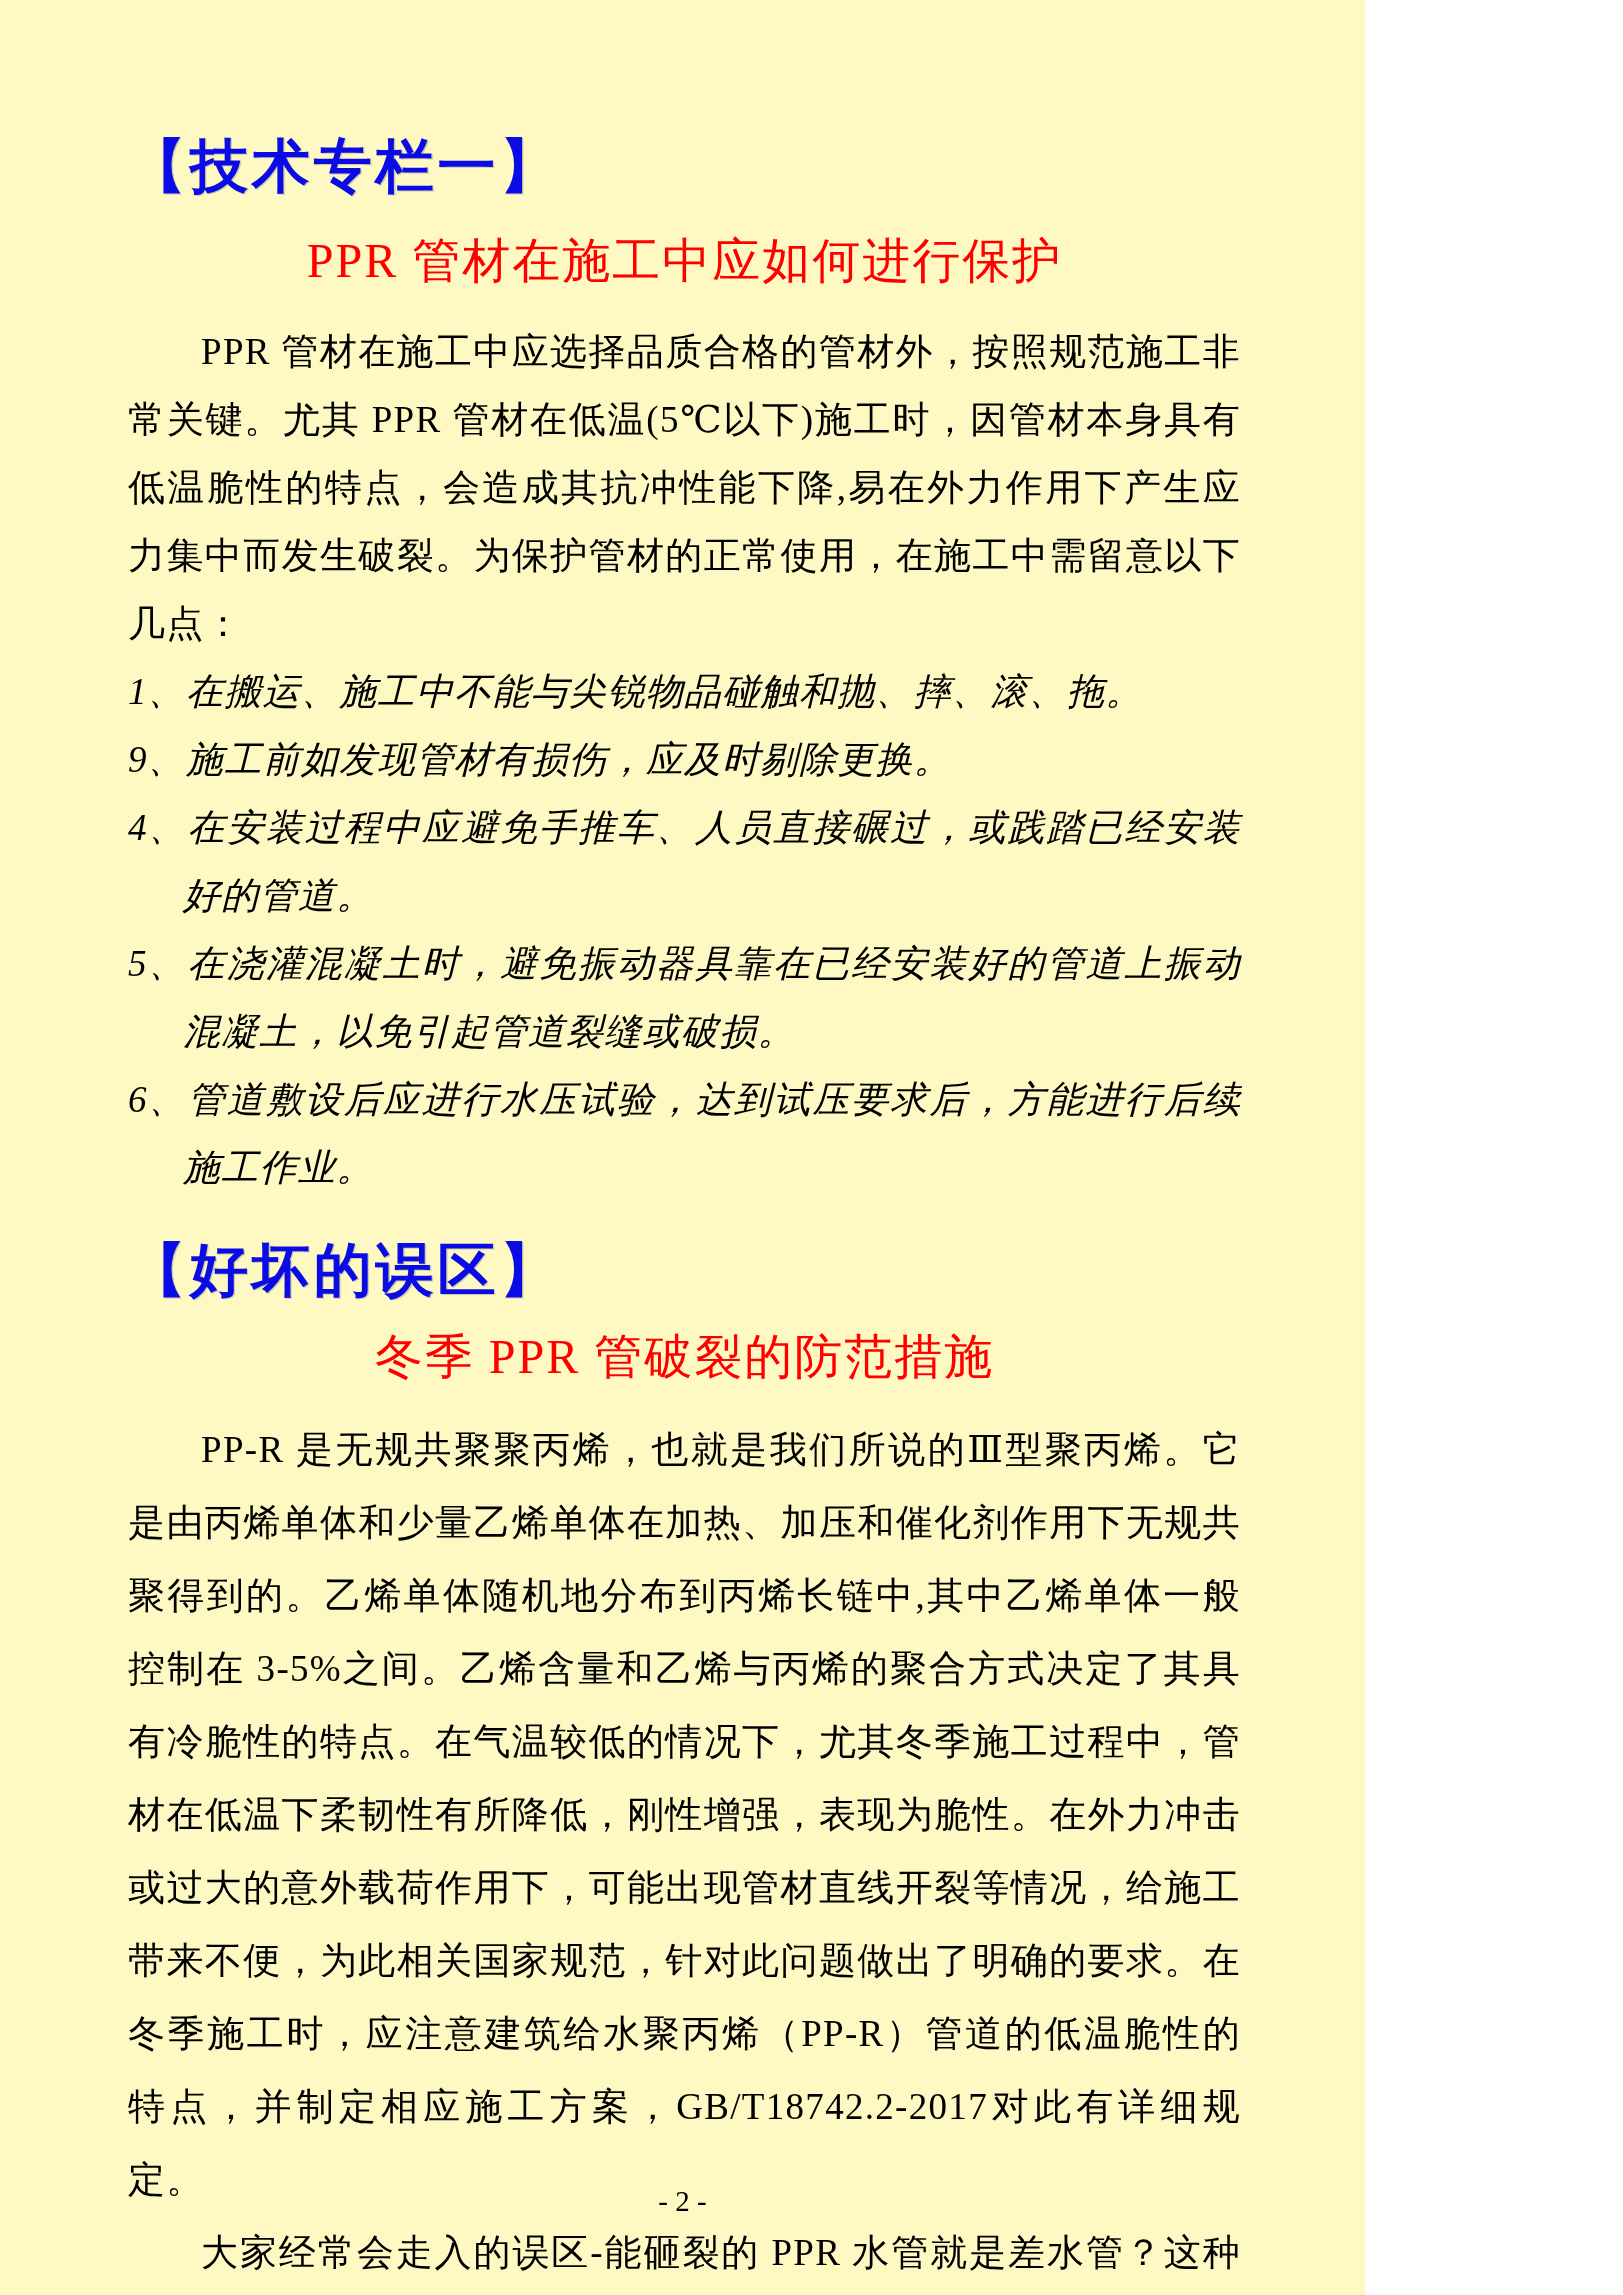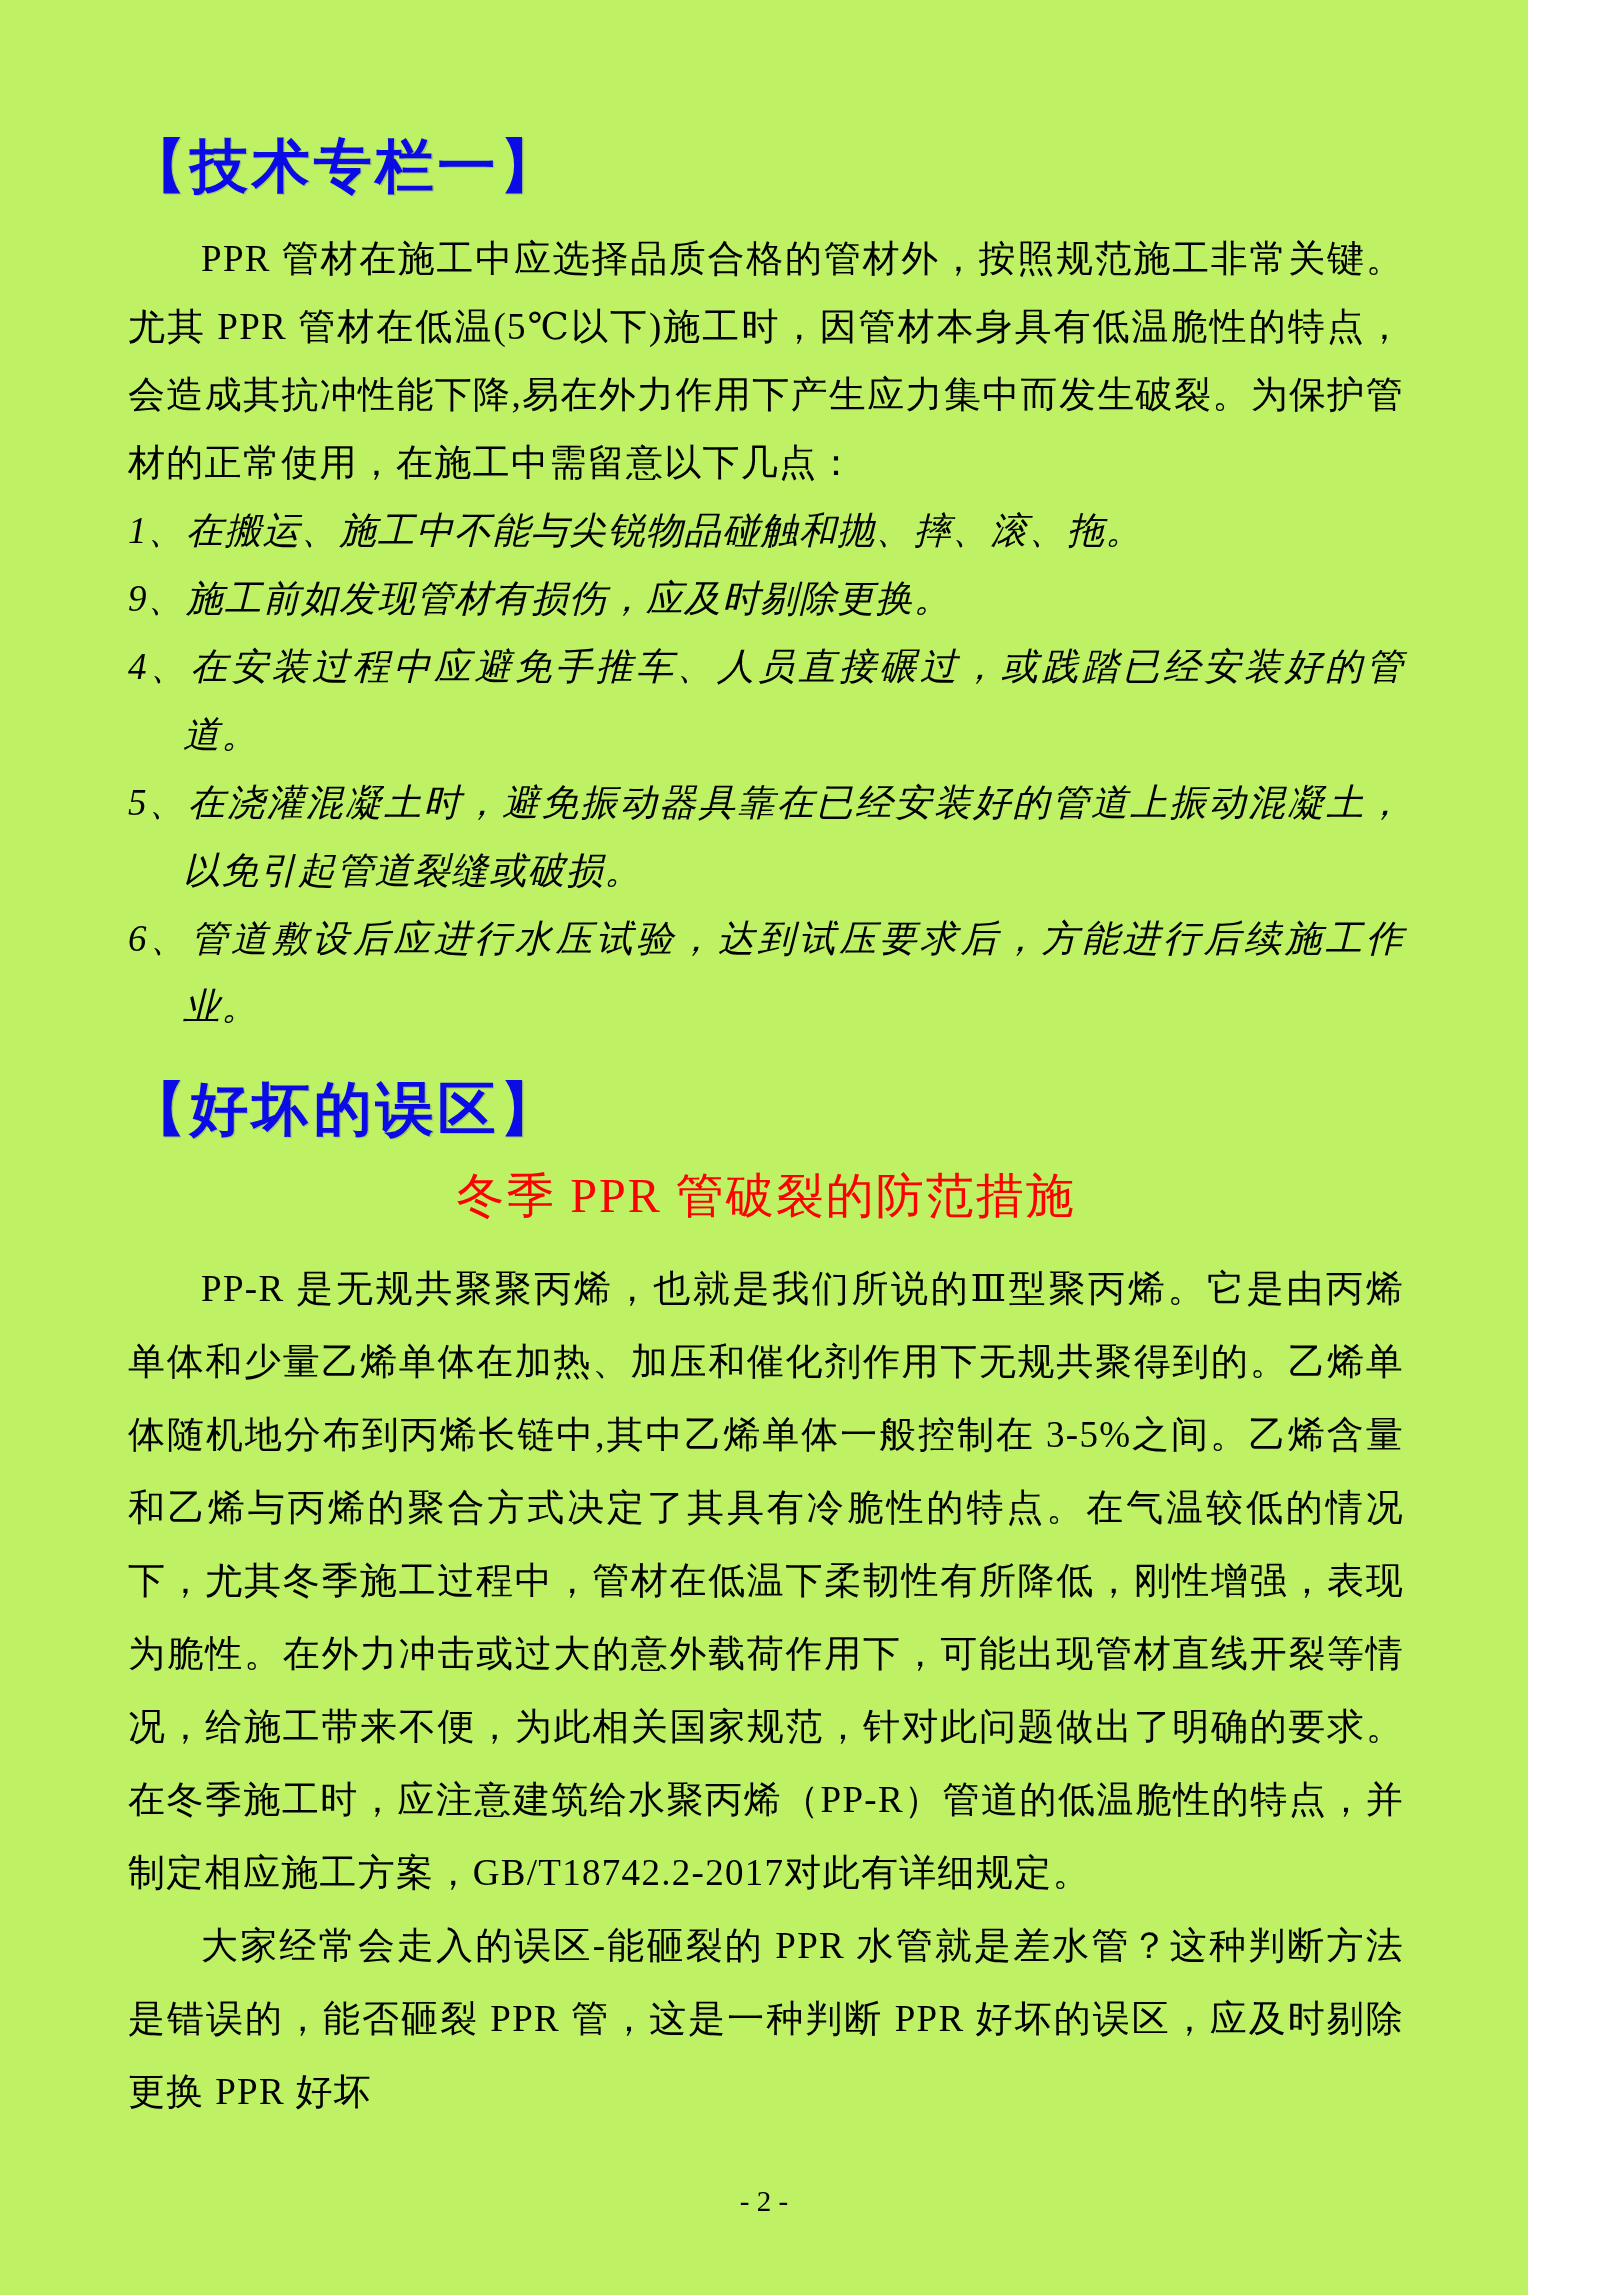--- a/index.html
+++ b/index.html
@@ -2,23 +2,23 @@
 <html style="--heading_blue: #0b0be6; --title_red: #fe0000;font-size:10.5px"><head>
 <meta charset="utf-8">
 <style>
   html, body {
     margin: 0;
     padding: 0;
     background: #ffffff;
   }
   .page {
     position: relative;
-    width: 1528px;
+    width: 1365px;
     height: 2295px;
-    background: #bef264;
+    background: #fef9c3;
     box-sizing: border-box;
     padding: 134px 124px 0 128px;
     font-family: "Liberation Serif", "DejaVu Serif", serif;
     color: #000000;
     overflow: hidden;
   }
   .col-heading {
     font-size: 58px;
     line-height: 65px;
     font-weight: bold;
@@ -89,20 +89,21 @@
     color: #000000;
   }
 </style>
 </head>
 <body>
 
 <div class="page">
 
   <section>
     <h1 class="col-heading">【技术专栏一】</h1>
+    <h2 class="col-title">PPR 管材在施工中应如何进行保护</h2>
     <p class="body-para">PPR 管材在施工中应选择品质合格的管材外，按照规范施工非常关键。尤其 PPR 管材在低温(5℃以下)施工时，因管材本身具有低温脆性的特点，会造成其抗冲性能下降,易在外力作用下产生应力集中而发生破裂。为保护管材的正常使用，在施工中需留意以下几点：</p>
     <ul class="tech-list">
       <li class="list-item">1、在搬运、施工中不能与尖锐物品碰触和抛、摔、滚、拖。</li>
       <li class="list-item">9、施工前如发现管材有损伤，应及时剔除更换。</li>
       <li class="list-item">4、在安装过程中应避免手推车、人员直接碾过，或践踏已经安装好的管道。</li>
       <li class="list-item">5、在浇灌混凝土时，避免振动器具靠在已经安装好的管道上振动混凝土，以免引起管道裂缝或破损。</li>
       <li class="list-item">6、管道敷设后应进行水压试验，达到试压要求后，方能进行后续施工作业。</li>
     </ul>
   </section>
 

